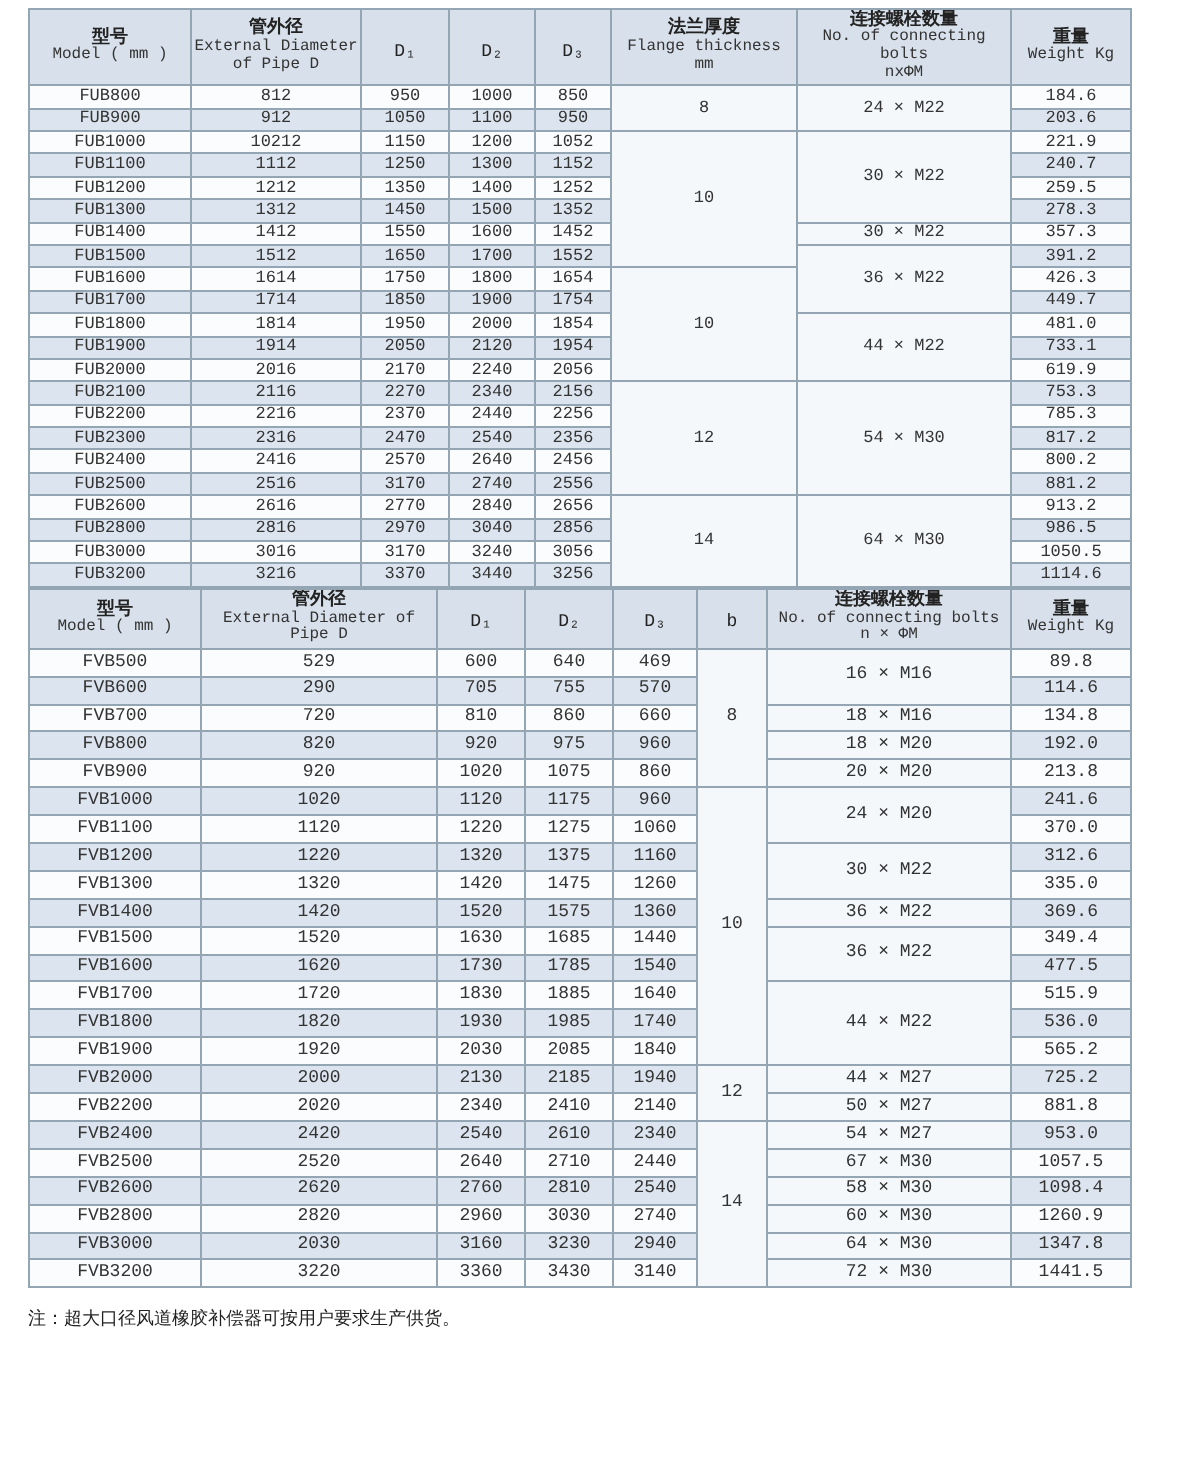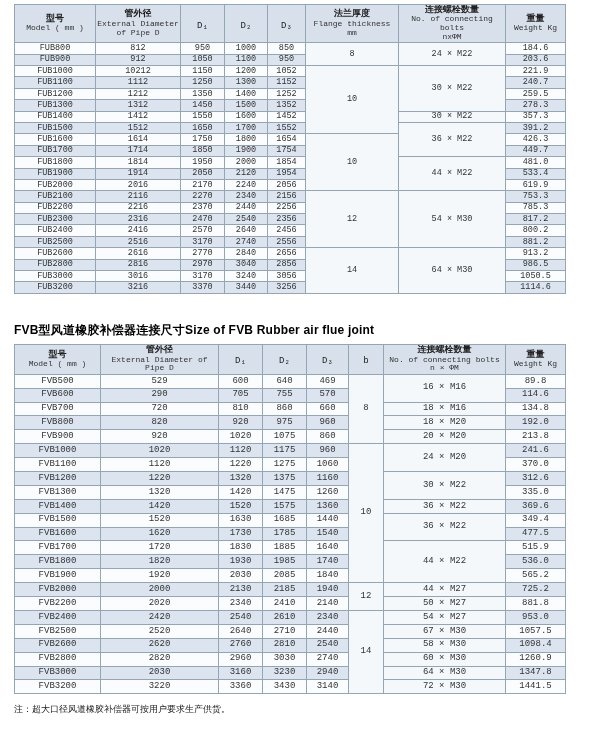--- a/index.html
+++ b/index.html
@@ -193,21 +193,21 @@
           <td class="plain">1854</td>
           <td class="merged" rowspan="3">44 × M22</td>
           <td class="plain">481.0</td>
         </tr>
         <tr>
           <td class="stripe">FUB1900</td>
           <td class="stripe">1914</td>
           <td class="stripe">2050</td>
           <td class="stripe">2120</td>
           <td class="stripe">1954</td>
-          <td class="stripe">533.4</td>
+          <td class="stripe">733.1</td>
         </tr>
         <tr>
           <td class="plain">FUB2000</td>
           <td class="plain">2016</td>
           <td class="plain">2170</td>
           <td class="plain">2240</td>
           <td class="plain">2056</td>
           <td class="plain">619.9</td>
         </tr>
         <tr>
@@ -282,21 +282,20 @@
           <td class="stripe">FUB3200</td>
           <td class="stripe">3216</td>
           <td class="stripe">3370</td>
           <td class="stripe">3440</td>
           <td class="stripe">3256</td>
           <td class="stripe">1114.6</td>
         </tr>
       </tbody>
   </table>
 
-  <div class="tbl-title second">FVB型风道橡胶补偿器连接尺寸Size of FVB Rubber air flue joint</div>
 
   <table id="fvb-table">
     <colgroup>
       <col style="width:86px">
         <col style="width:118px">
         <col style="width:44px">
         <col style="width:44px">
       <col style="width:42px">
         <col style="width:35px">
         <col style="width:122px">

